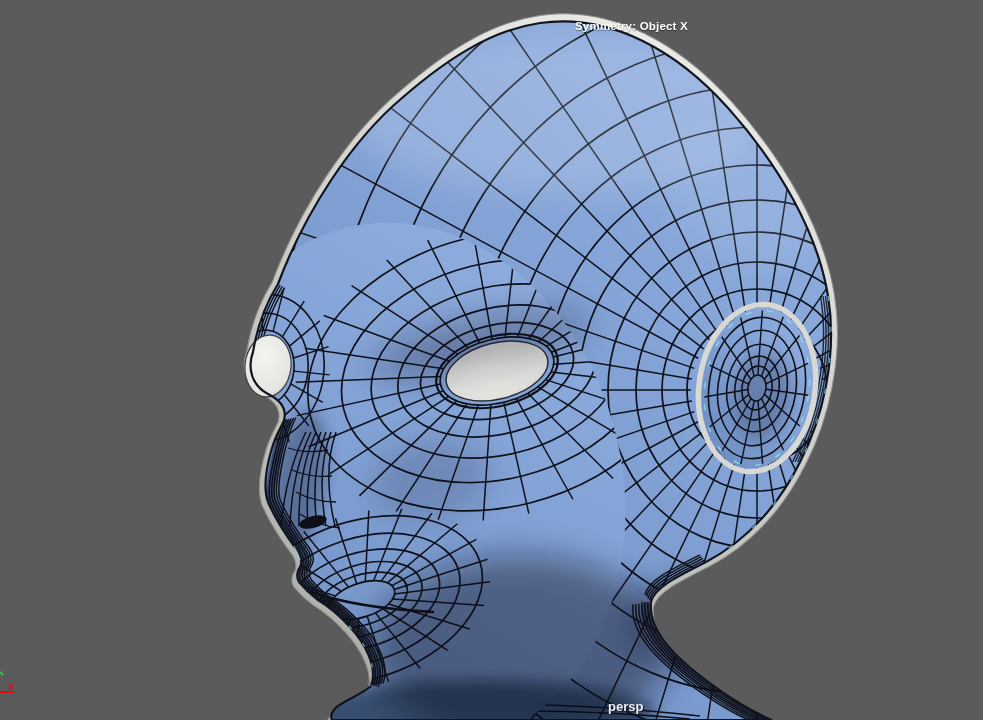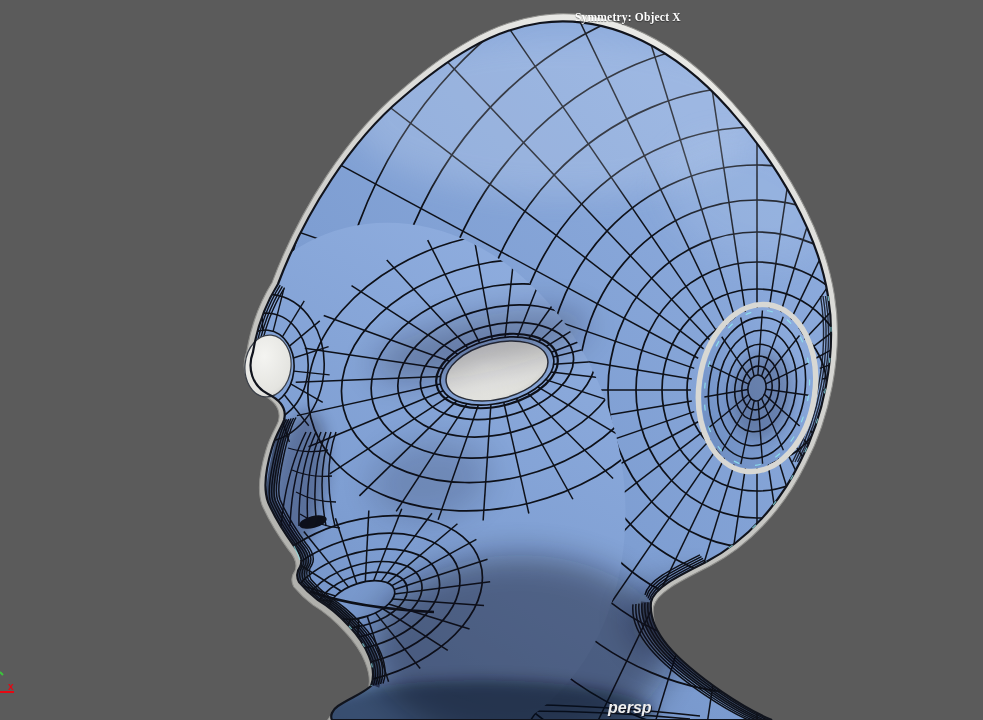--- a/index.html
+++ b/index.html
@@ -2,22 +2,22 @@
 <html><head>
 <meta charset="utf-8">
 <style>
   html,body{margin:0;padding:0;background:#333;}
   .viewport{
     position:relative;width:983px;height:720px;overflow:hidden;
     background:#5b5b5b;font-family:"Liberation Sans","DejaVu Sans",sans-serif;
   }
   #scene{position:absolute;left:0;top:0;width:983px;height:720px;display:block;}
   .hud{position:absolute;color:#fff;font-weight:bold;pointer-events:none;}
-  .hud-symmetry{left:575px;top:11px;font-size:11.5px;letter-spacing:.2px;text-shadow:0 1px 1px rgba(0,0,0,.45);font-family:Liberation Serif, serif;}
-  .hud-persp{left:608px;top:699px;font-size:16px;color:#efefef;text-shadow:1px 1px 0 rgba(20,20,30,.8);font-style:italic;}
+  .hud-symmetry{left:575px;top:20px;font-size:11.5px;letter-spacing:.2px;text-shadow:0 1px 1px rgba(0,0,0,.45);}
+  .hud-persp{left:608px;top:699px;font-size:13px;color:#efefef;text-shadow:1px 1px 0 rgba(20,20,30,.8);}
   .axis-gizmo{position:absolute;left:0;top:660px;width:60px;height:60px;overflow:visible;}
 </style>
 </head>
 <body>
 
 <div class="viewport">
 
   <svg id="scene" viewBox="0 0 983 720">
     <defs>
         <linearGradient id="gHead" x1="0.85" y1="0" x2="0.05" y2="1">

